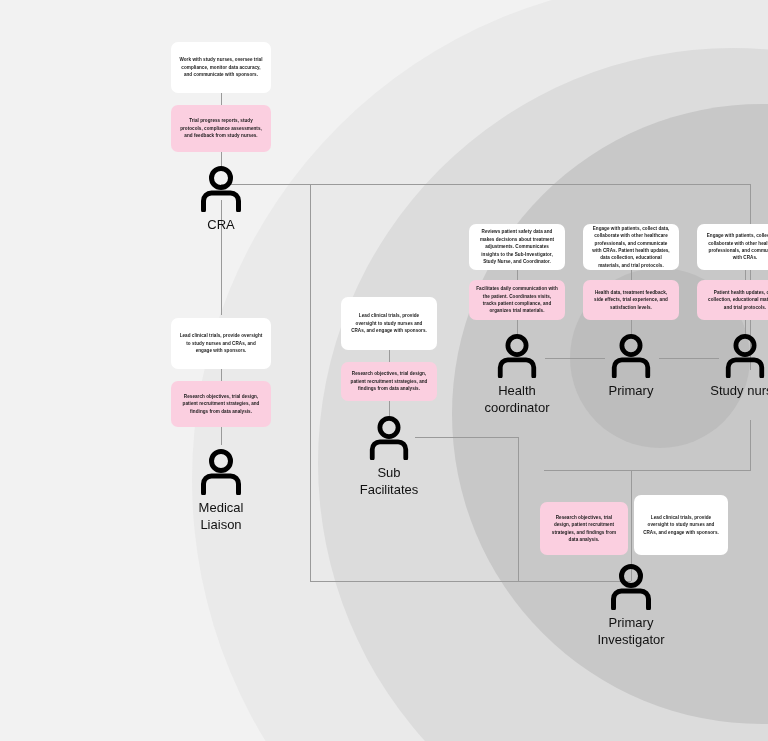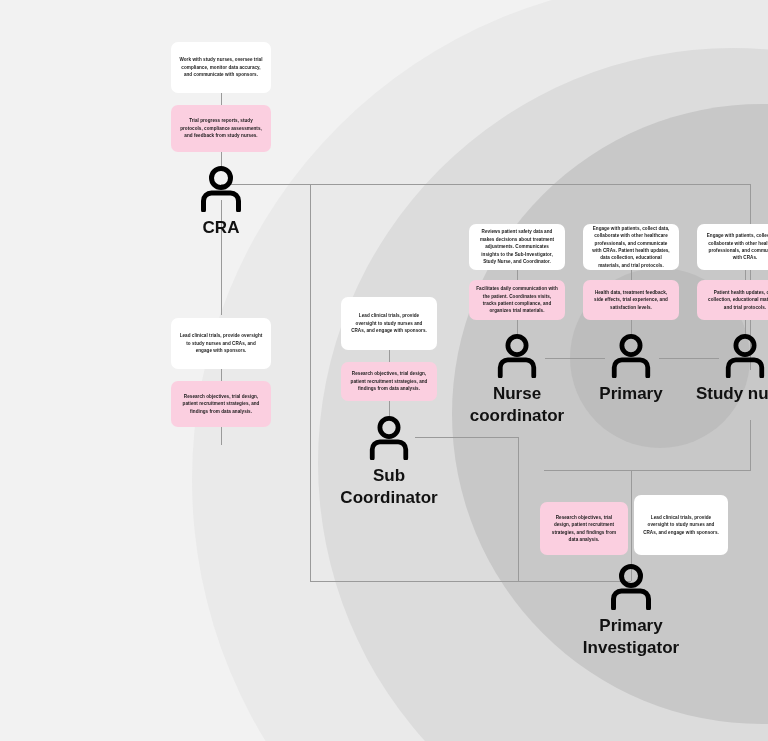--- a/index.html
+++ b/index.html
@@ -85,22 +85,22 @@
   
   .node {
     position: absolute;
     display: flex;
     flex-direction: column;
     align-items: center;
   }
   .person-icon { display: block; }
   .node-label {
     margin-top: 5px;
-    font-size: 17px;
-    font-weight: bold;
+    font-size: 13px;
+    font-weight: normal;
     color: #111111;
     text-align: center;
     line-height: 1.28;
     white-space: pre-line;
   }
 </style>
 </head>
 <body>
 
 <div id="stage">
@@ -150,42 +150,50 @@
     <svg class="person-icon" width="48" height="47" viewBox="0 0 48 47">
       <circle cx="24" cy="13" r="9.5" fill="none" stroke="#000" stroke-width="5"></circle>
       <path d="M6.5 45 V36 a8 8 0 0 1 8-8 h19 a8 8 0 0 1 8 8 v9" fill="none" stroke="#000" stroke-width="5" stroke-linecap="round"></path>
     </svg>
     <div class="node-label">CRA</div>
   </div>
 
   <div class="bubble white" style="left:171px; top:318px; width:100px; height:51px;">Lead clinical trials, provide oversight to study nurses and CRAs, and engage with sponsors.</div>
   <div class="bubble pink" style="left:171px; top:381px; width:100px; height:46px;">Research objectives, trial design, patient recruitment strategies, and findings from data analysis.</div>
 
+  <div class="node" style="left:190px; top:448px; width:62px;">
+    <svg class="person-icon" width="48" height="47" viewBox="0 0 48 47">
+      <circle cx="24" cy="13" r="9.5" fill="none" stroke="#000" stroke-width="5"></circle>
+      <path d="M6.5 45 V36 a8 8 0 0 1 8-8 h19 a8 8 0 0 1 8 8 v9" fill="none" stroke="#000" stroke-width="5" stroke-linecap="round"></path>
+    </svg>
+    <div class="node-label">Medical
+Liaison</div>
+  </div>
 
   <div class="bubble white" style="left:341px; top:297px; width:96px; height:53px;">Lead clinical trials, provide oversight to study nurses and CRAs, and engage with sponsors.</div>
   <div class="bubble pink" style="left:341px; top:362px; width:96px; height:39px;">Research objectives, trial design, patient recruitment strategies, and findings from data analysis.</div>
 
   <div class="node" style="left:358px; top:415px; width:62px;">
     <svg class="person-icon" width="46" height="45" viewBox="0 0 48 47">
       <circle cx="24" cy="13" r="9.5" fill="none" stroke="#000" stroke-width="5"></circle>
       <path d="M6.5 45 V36 a8 8 0 0 1 8-8 h19 a8 8 0 0 1 8 8 v9" fill="none" stroke="#000" stroke-width="5" stroke-linecap="round"></path>
     </svg>
     <div class="node-label">Sub
-Coordinator</div>
+Facilitates</div>
   </div>
 
   <div class="bubble white" style="left:469px; top:224px; width:96px; height:46px;">Reviews patient safety data and makes decisions about treatment adjustments. Communicates insights to the Sub-Investigator, Study Nurse, and Coordinator.</div>
   <div class="bubble pink" style="left:469px; top:280px; width:96px; height:40px;">Facilitates daily communication with the patient. Coordinates visits, tracks patient compliance, and organizes trial materials.</div>
 
   <div class="node" style="left:486px; top:333px; width:62px;">
     <svg class="person-icon" width="46" height="45" viewBox="0 0 48 47">
       <circle cx="24" cy="13" r="9.5" fill="none" stroke="#000" stroke-width="5"></circle>
       <path d="M6.5 45 V36 a8 8 0 0 1 8-8 h19 a8 8 0 0 1 8 8 v9" fill="none" stroke="#000" stroke-width="5" stroke-linecap="round"></path>
     </svg>
-    <div class="node-label">Nurse
+    <div class="node-label">Health
 coordinator</div>
   </div>
 
   <div class="bubble white" style="left:583px; top:224px; width:96px; height:46px;">Engage with patients, collect data, collaborate with other healthcare professionals, and communicate with CRAs. Patient health updates, data collection, educational materials, and trial protocols.</div>
   <div class="bubble pink" style="left:583px; top:280px; width:96px; height:40px;">Health data, treatment feedback, side effects, trial experience, and satisfaction levels.</div>
 
   <div class="node" style="left:600px; top:333px; width:62px;">
     <svg class="person-icon" width="46" height="45" viewBox="0 0 48 47">
       <circle cx="24" cy="13" r="9.5" fill="none" stroke="#000" stroke-width="5"></circle>
       <path d="M6.5 45 V36 a8 8 0 0 1 8-8 h19 a8 8 0 0 1 8 8 v9" fill="none" stroke="#000" stroke-width="5" stroke-linecap="round"></path>

